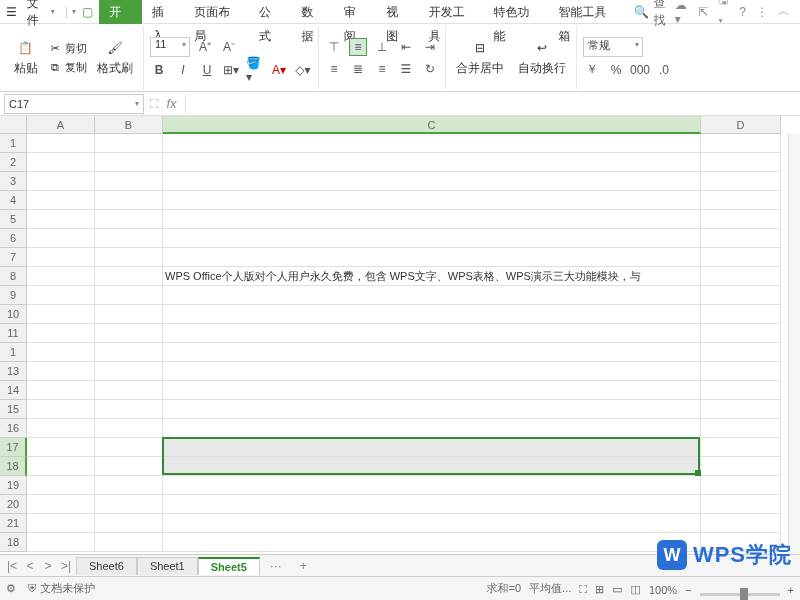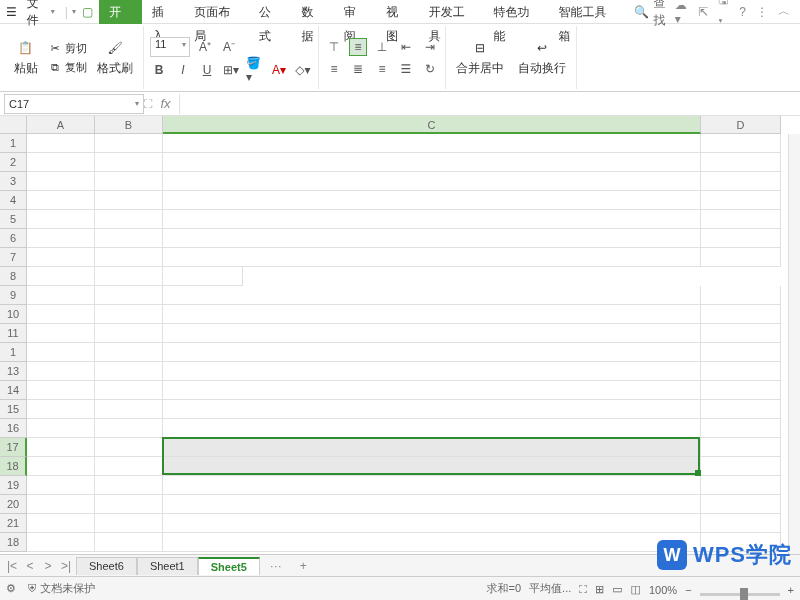--- a/index.html
+++ b/index.html
@@ -29,21 +29,21 @@
 .font-select { width: 110px; height: 20px; border: 1px solid #ccc; font-size: 11px; padding: 0 4px; background: #fff; position: relative; }
 .font-select::after { content: "▾"; position: absolute; right: 3px; top: 2px; font-size: 8px; color: #888; }
 .size-select { width: 40px; height: 20px; border: 1px solid #ccc; font-size: 11px; padding: 0 4px; background: #fff; position: relative; }
 .size-select::after { content: "▾"; position: absolute; right: 3px; top: 2px; font-size: 8px; color: #888; }
 
 .icon { display: inline-flex; align-items: center; justify-content: center; }
 .icon-btn { width: 18px; height: 18px; display: inline-flex; align-items: center; justify-content: center; cursor: pointer; color: #555; }
 .icon-btn.boxed { border: 1px solid transparent; }
 .icon-btn.active { background: #d8e8d8; border: 1px solid #4aa03a; }
 
-.namebox-row { height: 24px; display: flex; align-items: center; border-bottom: 1px solid #e0e0e0; padding-left: 4px; }
+.namebox-row { height: 24px; display: flex; align-items: center; border-bottom: 1px solid #e0e0e0; padding-left: 4px; gap: 6px; }
 .namebox { width: 140px; height: 20px; border: 1px solid #ccc; display: flex; align-items: center; justify-content: space-between; padding: 0 4px; font-size: 11px; background: #fff; }
 .namebox .arrow { font-size: 8px; color: #888; }
 .fx-area { display: flex; align-items: center; gap: 8px; flex: 1; }
 .fx-label { font-style: italic; color: #888; font-size: 13px; }
 .formula-bar { flex: 1; height: 20px; border: none; border-left: 1px solid #e0e0e0; padding-left: 6px; }
 
 .grid-area { position: relative; height: 438px; overflow: hidden; background: #fff; }
 .corner { position: absolute; left: 0; top: 0; width: 27px; height: 18px; background: #f0f0f0; border-right: 1px solid #ccc; border-bottom: 1px solid #ccc; z-index: 3; }
 .col-headers { position: absolute; left: 27px; top: 0; height: 18px; display: flex; z-index: 2; }
 .col-header { background: #f0f0f0; border-right: 1px solid #ccc; border-bottom: 1px solid #ccc; text-align: center; font-size: 11px; line-height: 18px; color: #666; }
@@ -179,20 +179,33 @@
         <span class="icon">⊟</span>
         <span>合并居中</span>
       </div>
       <div class="big-btn">
         <span class="icon">↩</span>
         <span>自动换行</span>
       </div>
     </div>
   </div>
 
+  <div class="rgroup noborder">
+    <div class="rows">
+      <div class="row">
+        <div class="font-select" style="width:60px;"><span>常规</span></div>
+      </div>
+      <div class="row">
+        <span class="icon-btn">￥</span>
+        <span class="icon-btn">%</span>
+        <span class="icon-btn">000</span>
+        <span class="icon-btn">.0</span>
+      </div>
+    </div>
+  </div>
 </div>
 
 <div class="namebox-row">
   <div class="namebox">
     <span>C17</span>
     <span class="arrow">▾</span>
   </div>
   <div class="fx-area">
     <span style="color:#aaa;">⛶</span>
     <span class="fx-label">fx</span>
@@ -271,20 +284,21 @@
       </div>
       <div class="cell-row">
         <div class="cell" style="width: 68px;"></div>
         <div class="cell" style="width: 68px;"></div>
         <div class="cell" style="width: 538px;"></div>
         <div class="cell" style="width: 80px;"></div>
       </div>
       <div class="cell-row">
         <div class="cell" style="width: 68px;"></div>
         <div class="cell" style="width: 68px;"></div>
+        <div class="cell" style="width: 538px;">WPS Office个人版对个人用户永久免费，包含 WPS文字、WPS表格、WPS演示三大功能模块，与</div>
         <div class="cell" style="width: 80px;"></div>
       </div>
       <div class="cell-row">
         <div class="cell" style="width: 68px;"></div>
         <div class="cell" style="width: 68px;"></div>
         <div class="cell" style="width: 538px;"></div>
         <div class="cell" style="width: 80px;"></div>
       </div>
       <div class="cell-row">
         <div class="cell" style="width: 68px;"></div>

